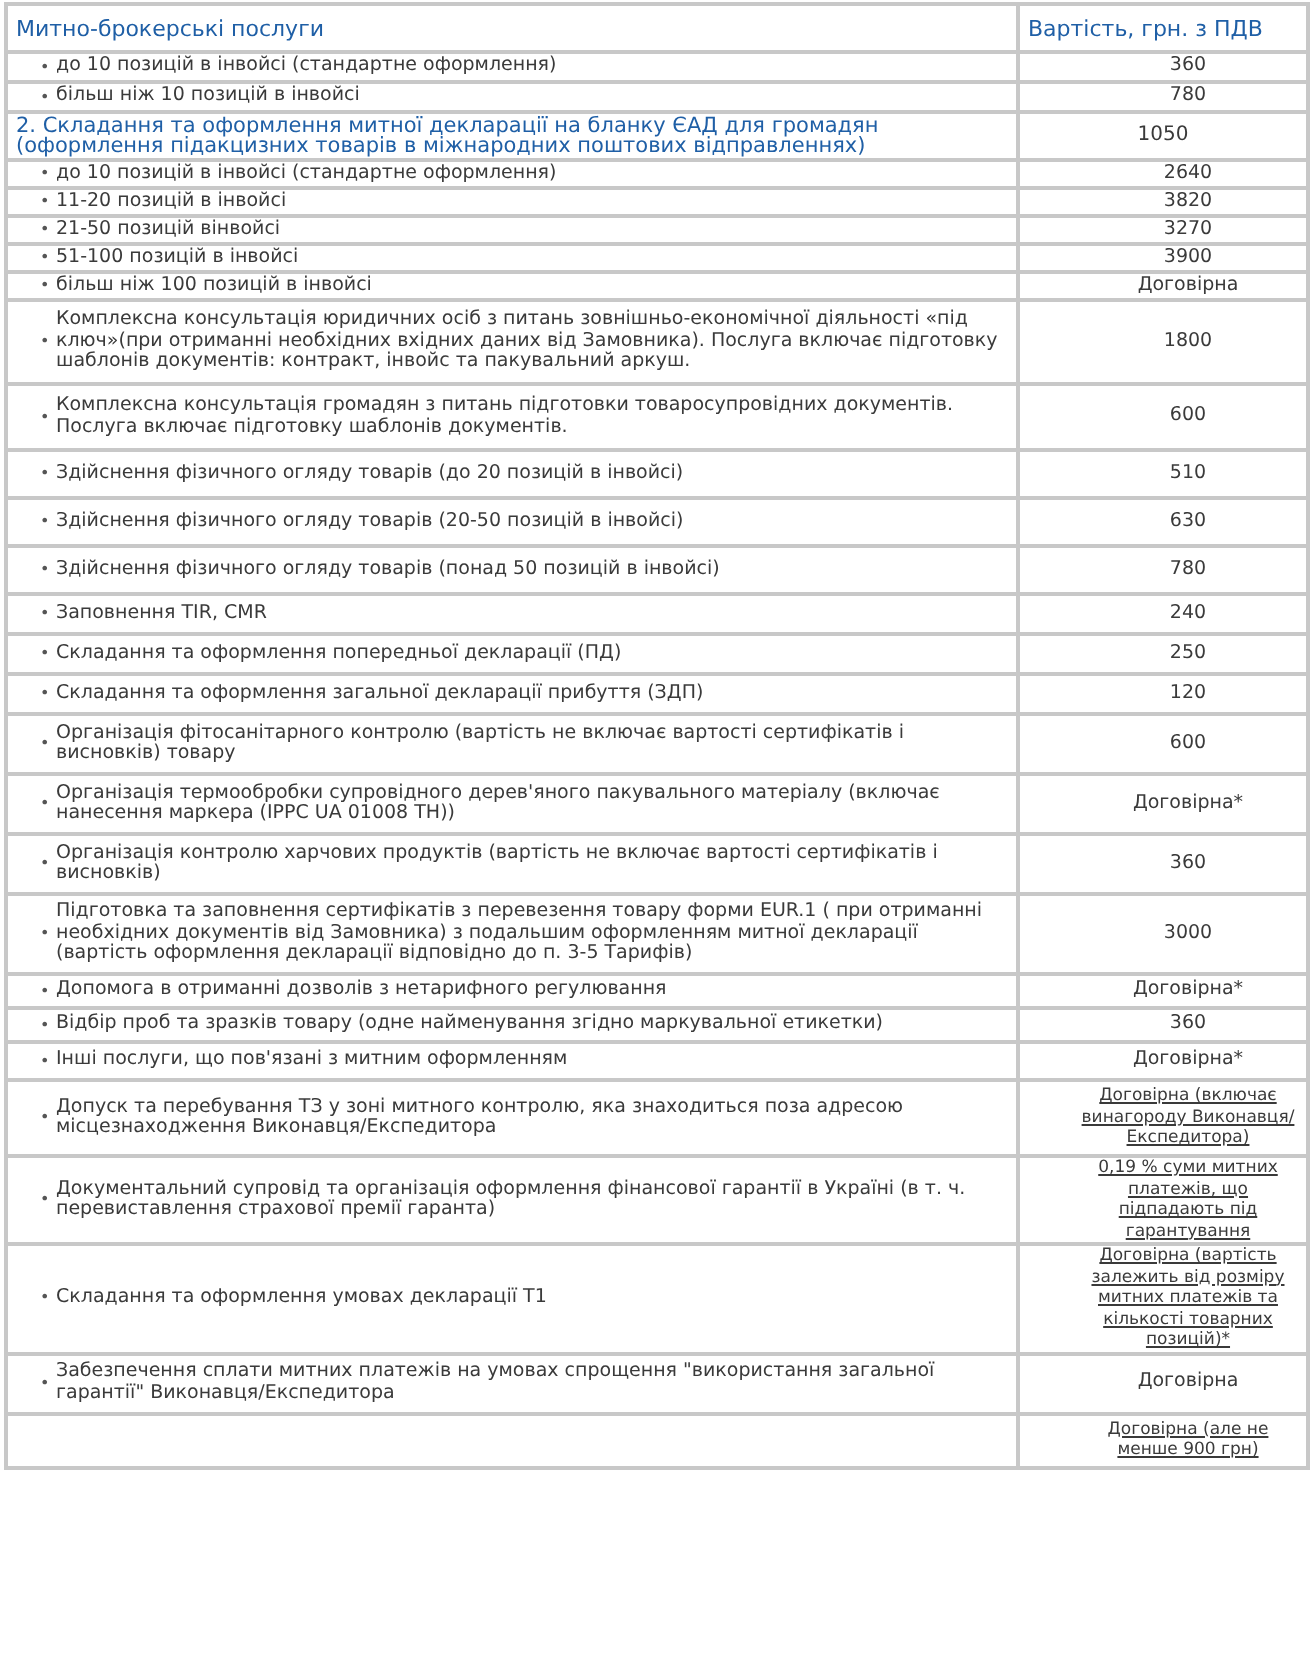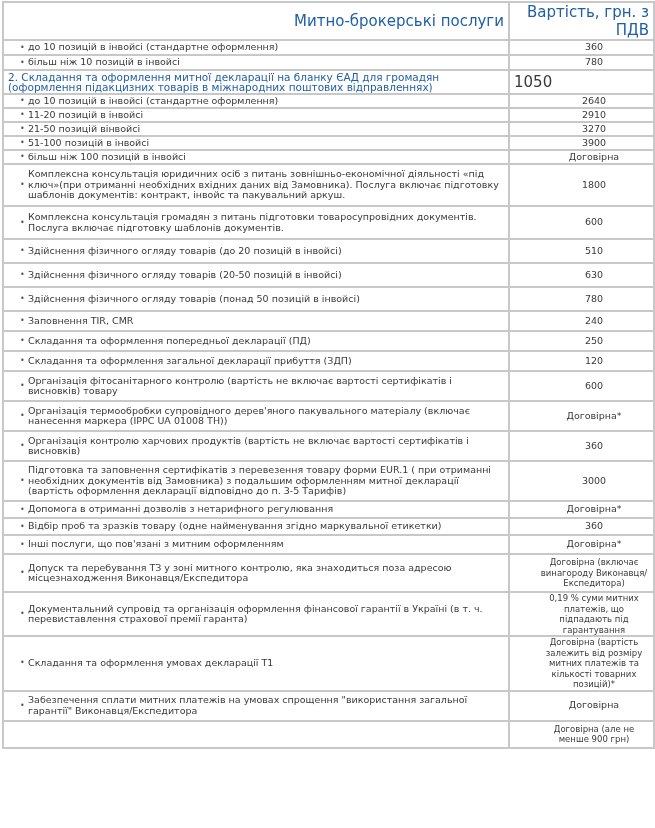--- a/index.html
+++ b/index.html
@@ -13,29 +13,29 @@
     table-layout: fixed;
   }
   table.tariff td, table.tariff th {
     border: 2px solid #c8c8c8;
     padding: 0 4px;
     vertical-align: middle;
     font-weight: normal;
   }
   col.c1 { width: 506px; }
   col.c2 { width: 145px; }
-  th { color: #1f5fa6; font-size: 15px; height: 22px; text-align: right; margin-top: 40px; }
+  th { color: #1f5fa6; font-size: 11px; height: 22px; text-align: left; margin-top: 40px; }
   tr.sec td { color: #1f5fa6; font-size: 10.5px; line-height: 10px; }
   tr.sec td.desc { padding-top: 1px; padding-bottom: 1px; }
   tr.item td { font-size: 9.5px; line-height: 10.5px; padding-left: 29px; }
   tr.item td.desc { padding-left: 24px; position: relative; }
   tr.item td.desc .bullet { position: absolute; left: 16px; top: 50%; transform: translateY(-50%); font-size: 8px; color: #555; }
   tr.item td.price { text-align: center; }
-  tr.sec td.price { color: #3a3a3a; font-size: 15px; }
-  td.price.small { font-size: 8.5px; line-height: 10.5px; }
+  tr.sec td.price { text-align: center; color: #3a3a3a; font-size: 10px; }
+  td.price.small { font-size: 8.5px; line-height: 10.5px; text-decoration: underline; }
   tr.item.tall td.desc { padding-top: 2px; padding-bottom: 2px; }
 </style>
 </head>
 <body>
 
 <div class="wrap">
 <table class="tariff">
   <colgroup>
         <col class="c1">
         <col class="c2">
@@ -61,21 +61,21 @@
       <td class="desc">2. Складання та оформлення митної декларації на бланку ЄАД для громадян (оформлення підакцизних товарів в міжнародних поштових відправленнях)</td>
       <td class="price">1050</td>
     </tr>
 
     <tr class="item" style="height:14px">
       <td class="desc"><span class="bullet">•</span><span>до 10 позицій в інвойсі (стандартне оформлення)</span></td>
       <td class="price">2640</td>
     </tr>
     <tr class="item" style="height:14px">
       <td class="desc"><span class="bullet">•</span><span>11-20 позицій в інвойсі</span></td>
-      <td class="price">2910</td>
+      <td class="price">3820</td>
     </tr>
     <tr class="item" style="height:14px">
       <td class="desc"><span class="bullet">•</span><span>21-50 позицій вінвойсі</span></td>
       <td class="price">3270</td>
     </tr>
     <tr class="item" style="height:14px">
       <td class="desc"><span class="bullet">•</span><span>51-100 позицій в інвойсі</span></td>
       <td class="price">3900</td>
     </tr>
     <tr class="item" style="height:14px">

